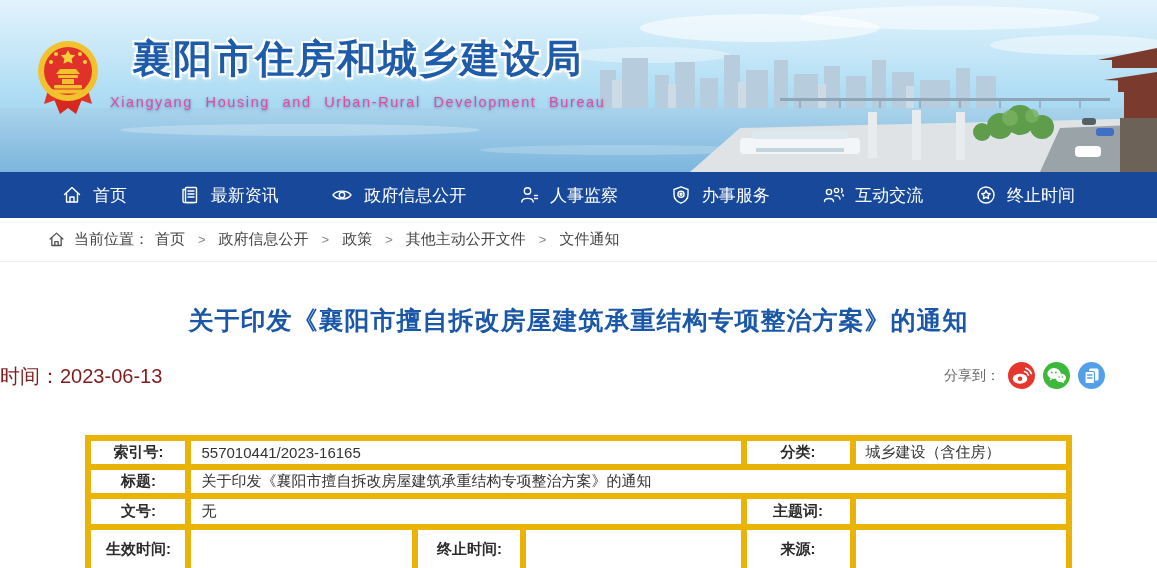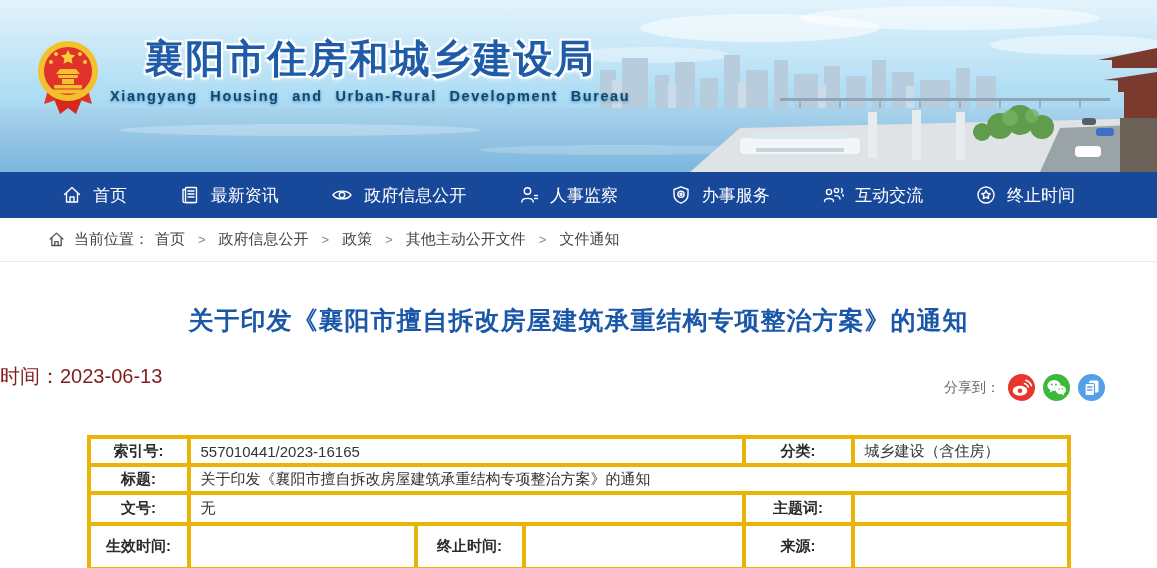--- a/index.html
+++ b/index.html
@@ -5,49 +5,49 @@
   html,body{margin:0;padding:0;background:#fff;}
   body{width:1157px;font-family:"Liberation Sans","DejaVu Sans",sans-serif;-webkit-font-smoothing:antialiased;}
 
   
   .banner{position:relative;width:1157px;height:172px;overflow:hidden;}
   .banner .bg{position:absolute;left:0;top:0;width:100%;height:100%;display:block;}
   .brand{position:absolute;left:36px;top:38px;display:flex;align-items:flex-start;gap:10px;}
   .brand-text{display:flex;flex-direction:column;text-align:center;}
   .site-title{font-size:39px;font-weight:bold;color:#1e5ba9;letter-spacing:2px;line-height:1.1;
     text-shadow:-2px -2px 0 #fff,2px -2px 0 #fff,-2px 2px 0 #fff,2px 2px 0 #fff,0 2px 5px #fff;}
-  .site-subtitle{margin-top:7px;font-size:14.5px;font-weight:bold;color:#0c4a6e;letter-spacing:1.6px;word-spacing:7px;
+  .site-subtitle{margin-top:13px;font-size:14.5px;font-weight:normal;color:#ec4899;letter-spacing:1.6px;word-spacing:7px;
     text-shadow:0 1px 3px rgba(20,80,160,.55);}
 
   
   .nav{height:46px;background:#17489a;display:flex;align-items:center;justify-content:space-between;
     padding:0 82px 0 62px;}
   .nav-item{display:flex;align-items:center;gap:11px;color:#fff;font-size:17px;cursor:pointer;white-space:nowrap;}
   .nav-item svg{display:block;}
 
   
   .breadcrumb{height:43px;display:flex;align-items:center;padding:0 48px;border-bottom:1px solid #ececec;
     color:#444;font-size:15px;}
   .breadcrumb .crumb-label{margin:0 6px 0 9px;}
   .breadcrumb a{color:#444;text-decoration:none;cursor:pointer;}
   .breadcrumb .sep{color:#888;margin:0 13px;font-size:13px;}
 
   
   .article-title{margin:42px 60px 0;text-align:center;font-size:25px;font-weight:bold;color:#1a57a8;letter-spacing:1px;}
   .meta{position:relative;margin-top:24px;height:30px;}
   .meta-time{text-align:left;font-size:20px;color:#7f1d1d;line-height:30px;}
-  .share{position:absolute;right:52px;top:1px;display:flex;align-items:center;gap:8px;font-size:14px;color:#666;margin-top:12px;}
+  .share{position:absolute;right:52px;top:1px;display:flex;align-items:center;gap:8px;font-size:14px;color:#666;}
   .share-btn{width:27px;height:27px;border-radius:50%;display:flex;align-items:center;justify-content:center;cursor:pointer;border:none;padding:0;}
   .share-btn.weibo{background:#e6362d;}
   .share-btn.wechat{background:#3db83a;}
   .share-btn.copy{background:#54a0e8;}
 
   
   .info-table{width:980px;margin:44px auto 6px;border-collapse:collapse;table-layout:fixed;}
-  .info-table td{border:4px solid #eab308;font-size:15px;color:#333;padding:2px 10px;vertical-align:middle;overflow:hidden;}
+  .info-table td{border:6px solid #eab308;font-size:15px;color:#333;padding:2px 10px;vertical-align:middle;overflow:hidden;}
   .info-table td.lbl{text-align:center;font-weight:bold;color:#2b2b2b;white-space:nowrap;}
   .info-table tr:nth-child(1){height:28px;}
   .info-table tr:nth-child(2){height:28px;}
   .info-table tr:nth-child(3){height:31px;}
   .info-table tr:nth-child(4){height:45px;}
   .info-table tr:nth-child(5){height:32px;}
 </style>
 </head>
 <body>
 

